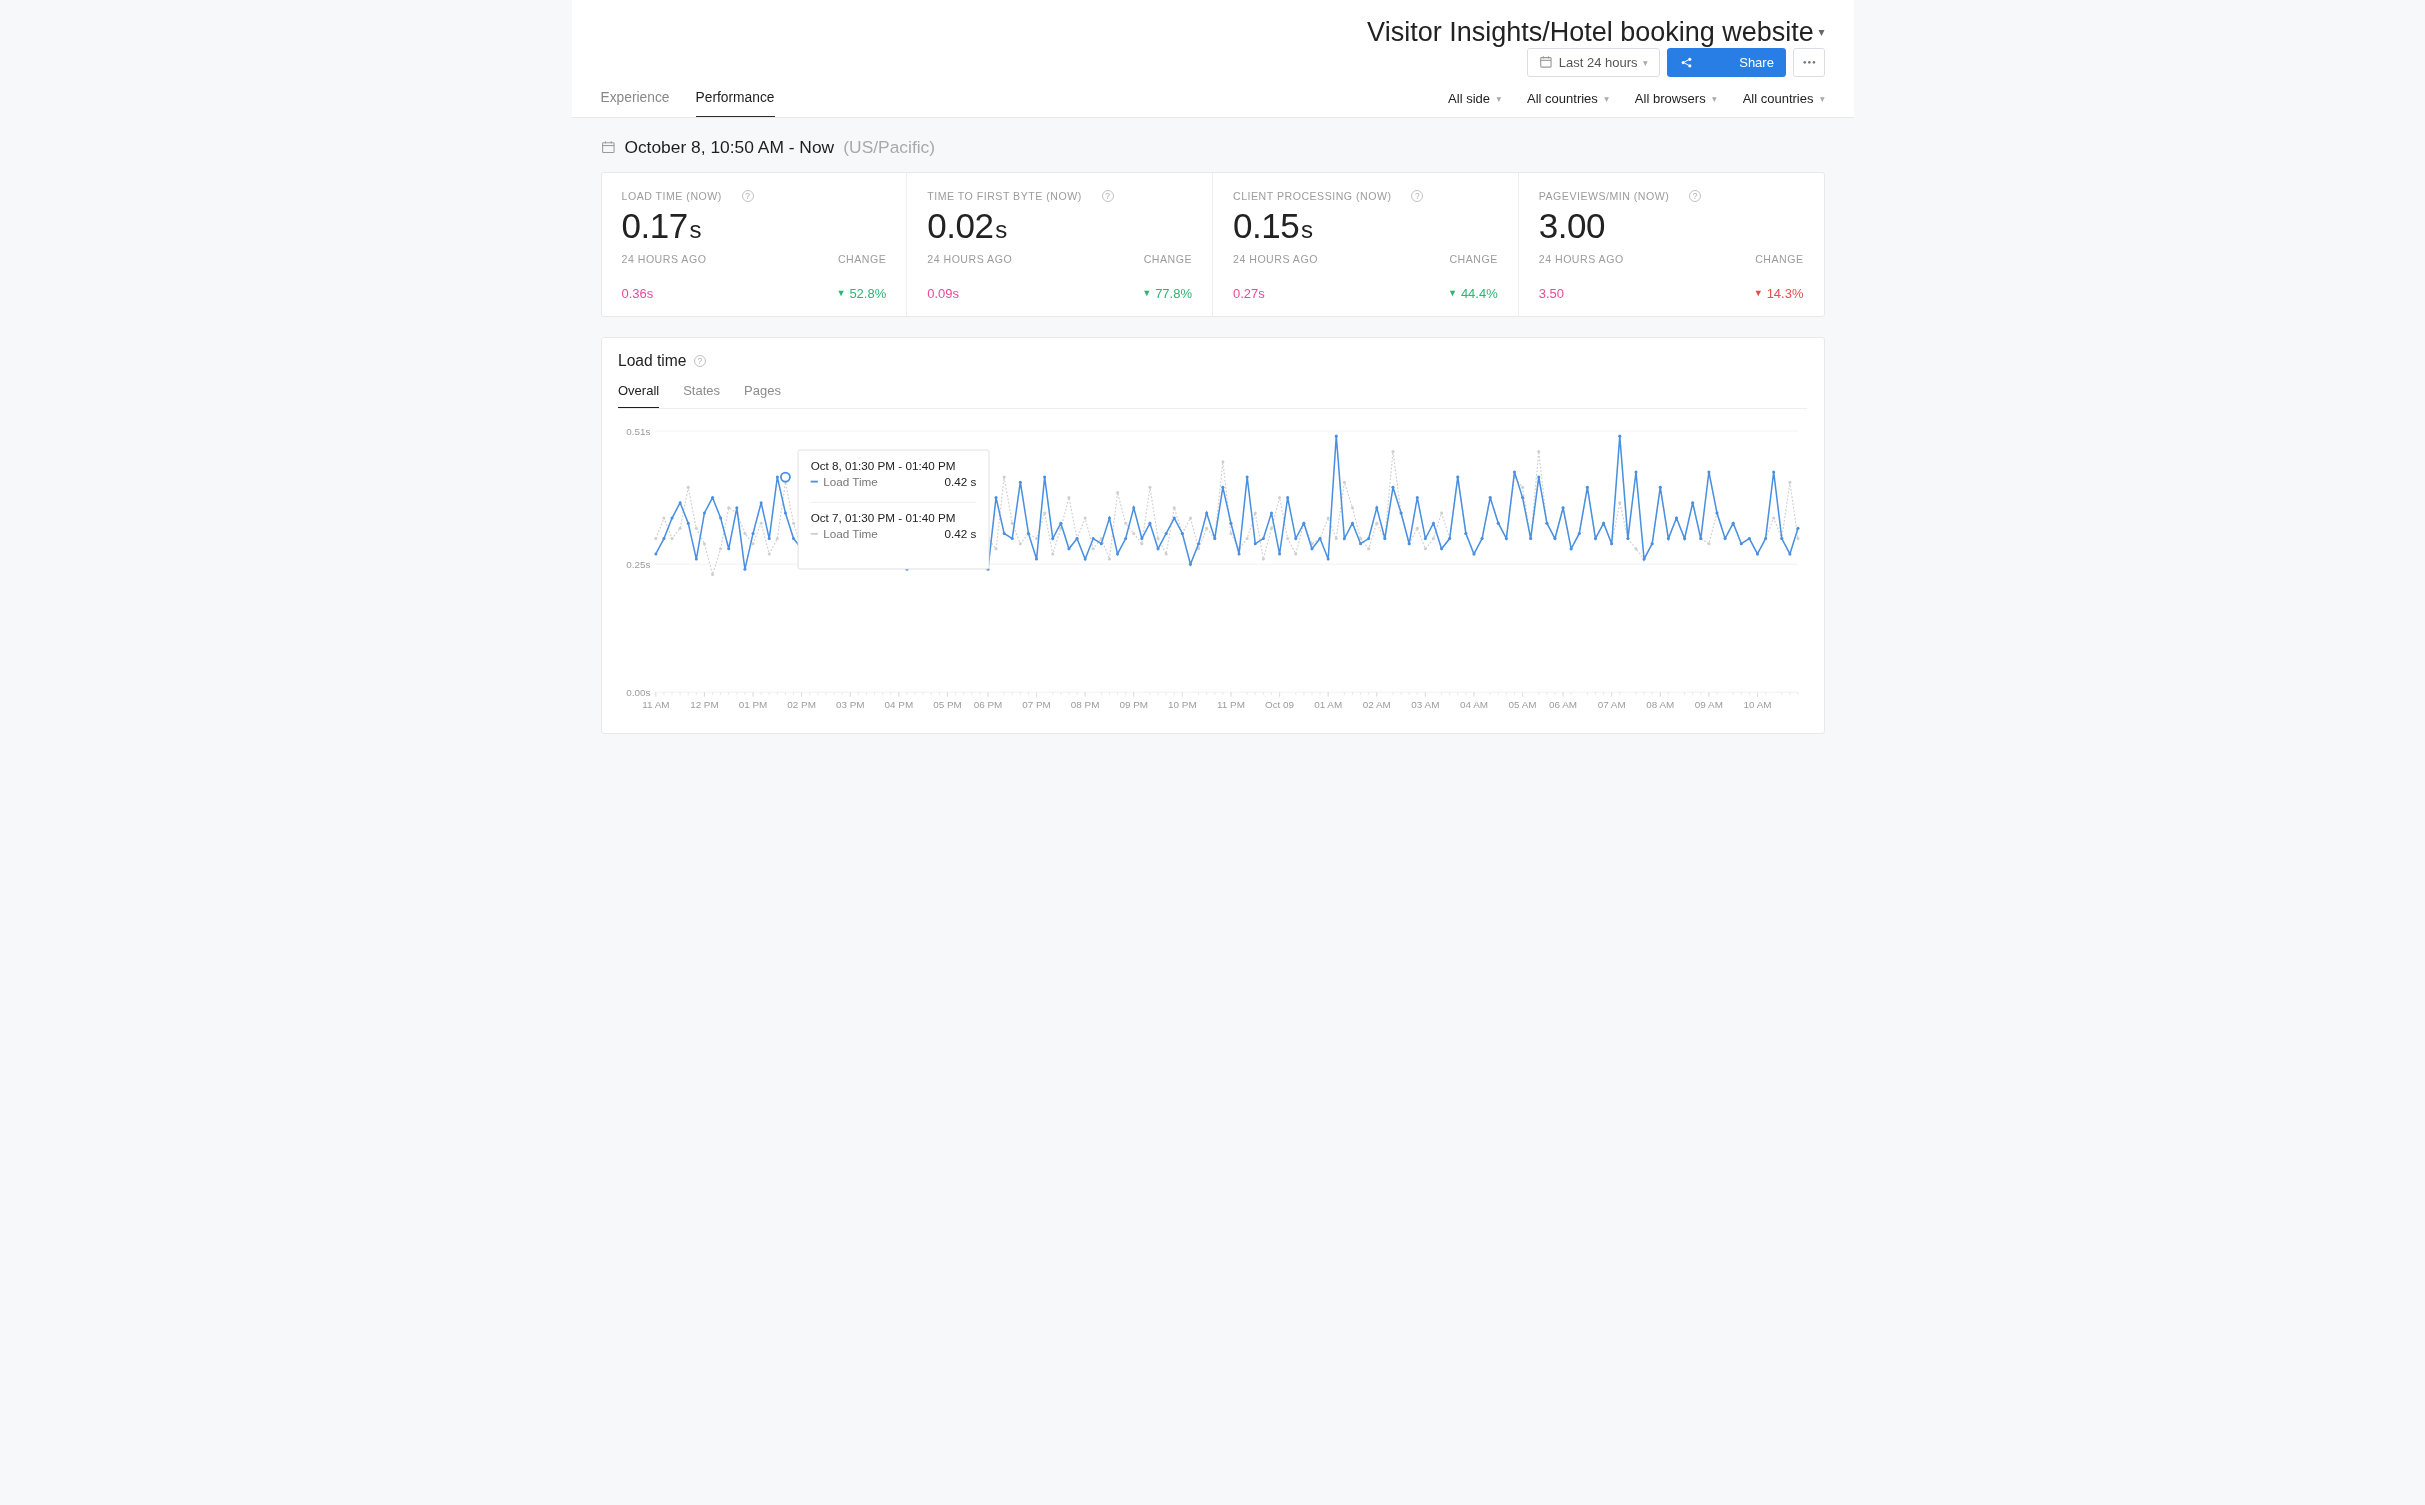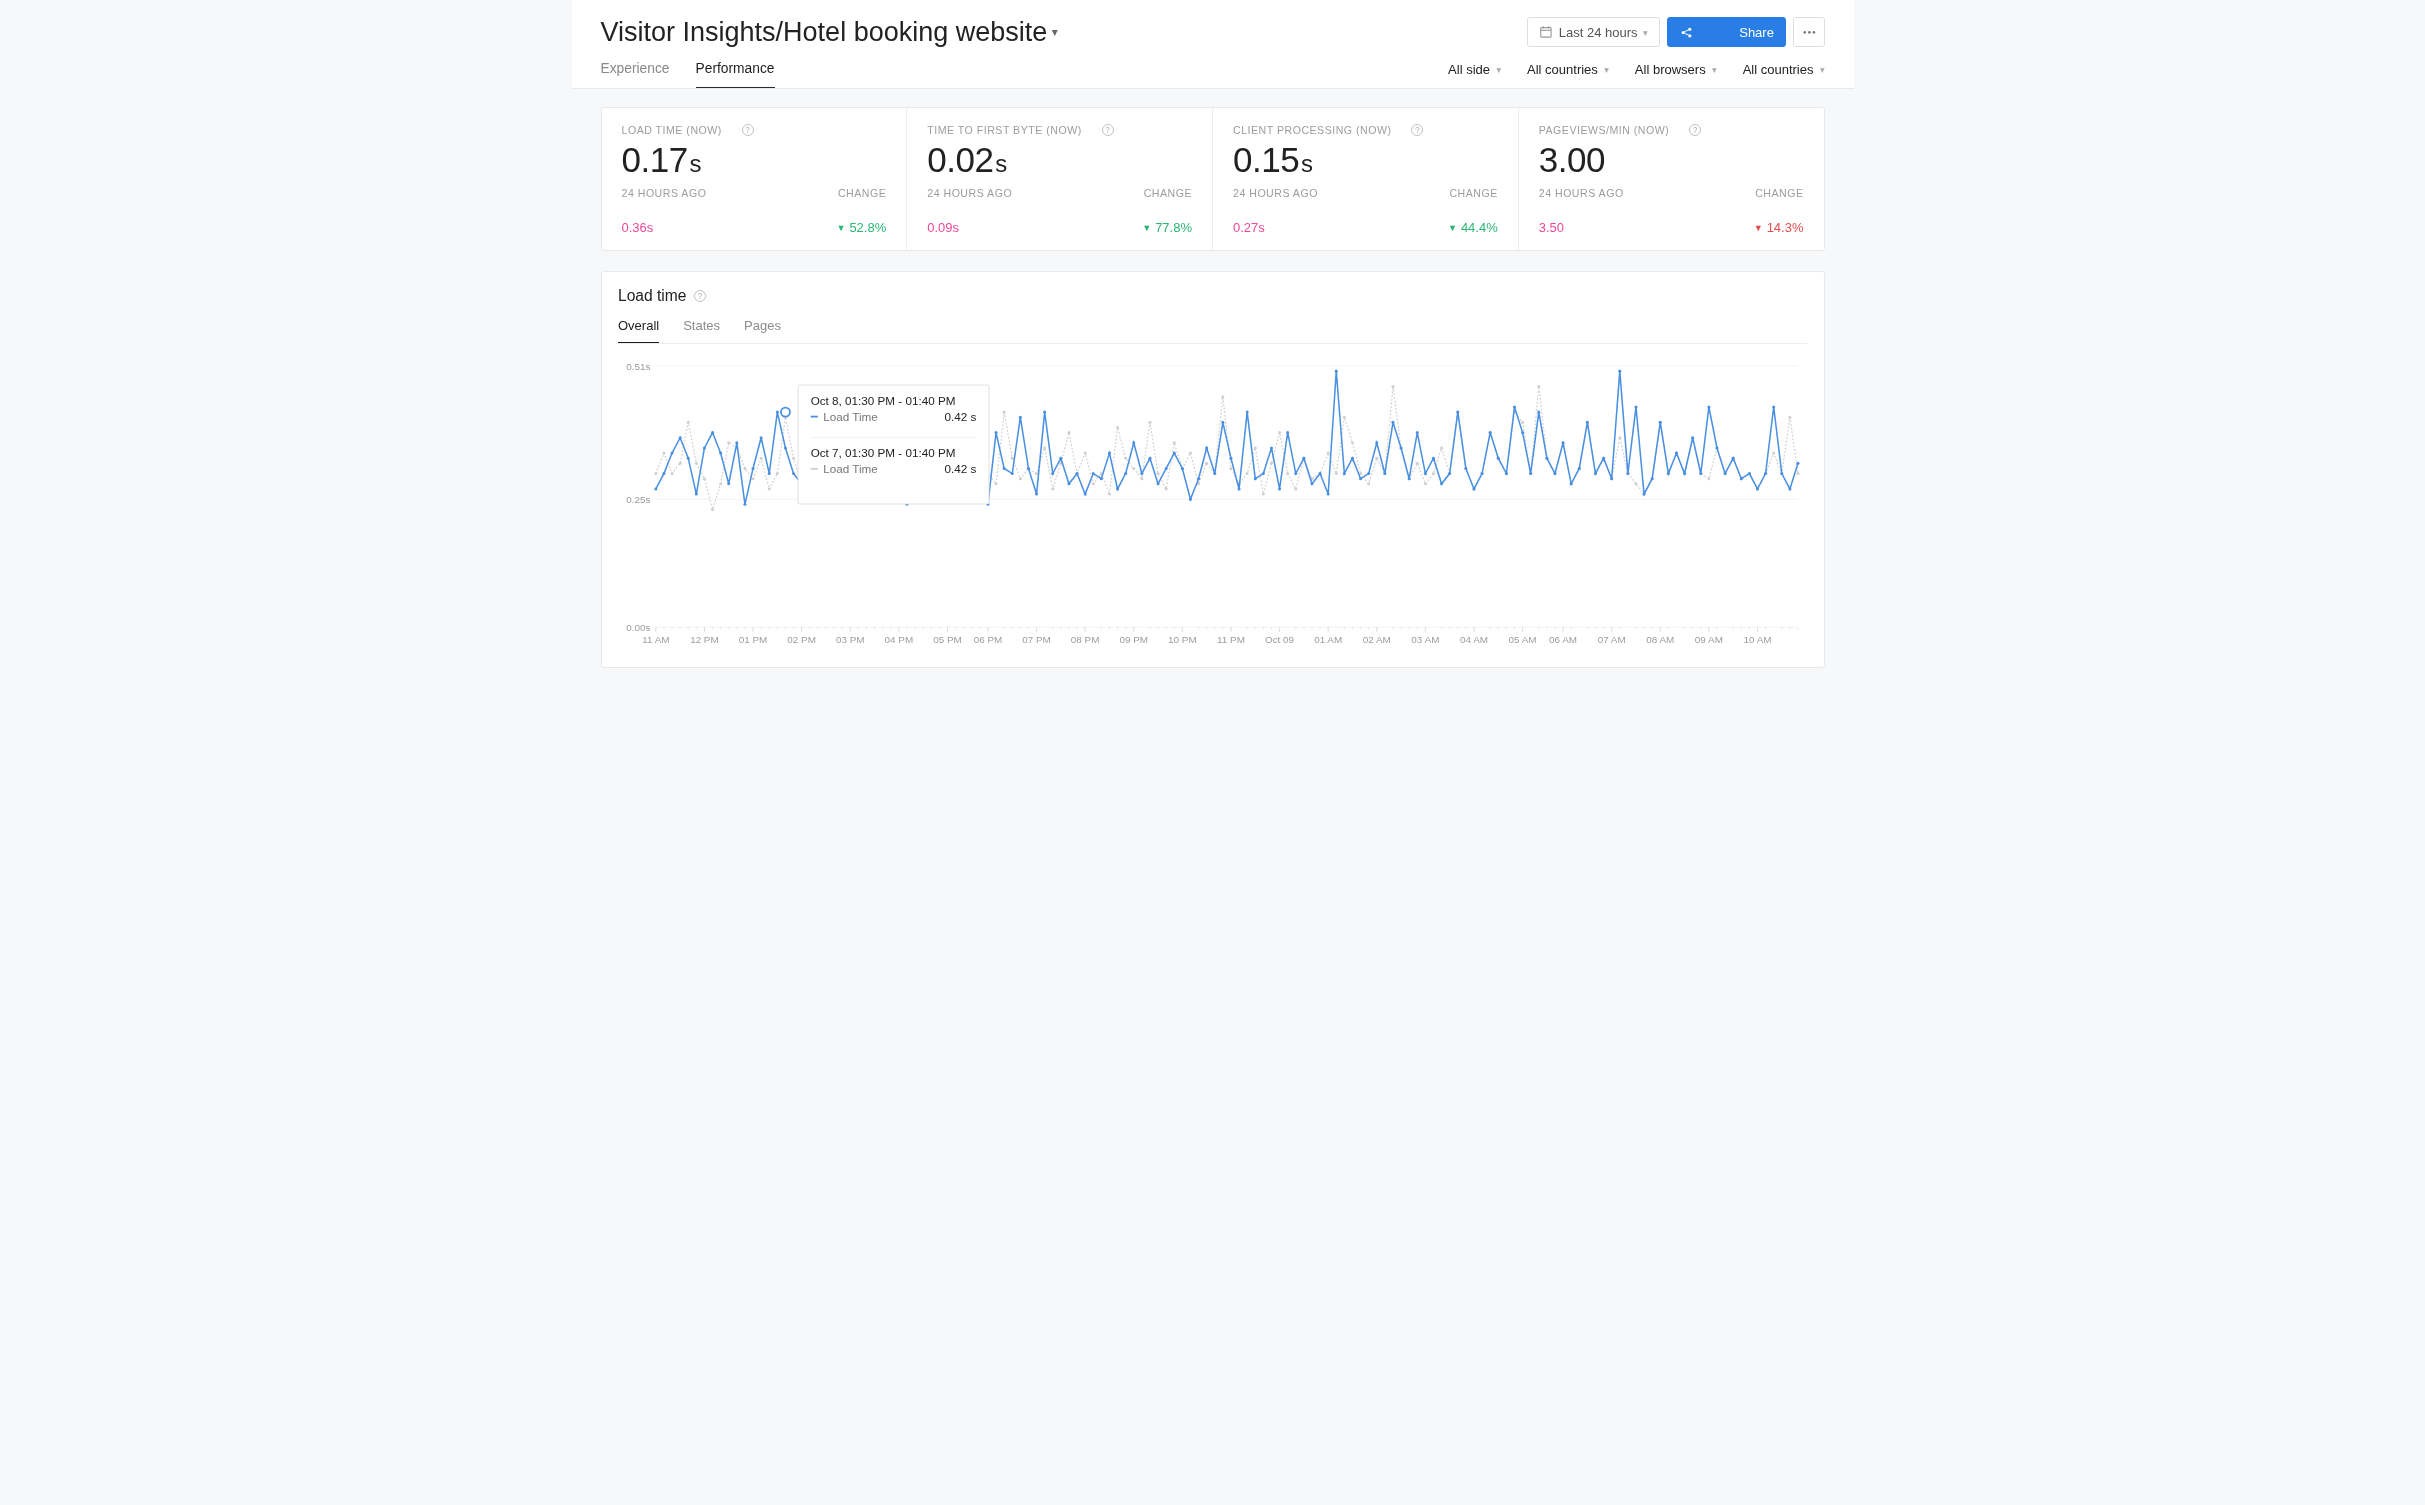--- a/index.html
+++ b/index.html
@@ -13,22 +13,23 @@
     margin: 0 auto;
   }
   .header {
     background: #fff;
     padding: 16.5px 29px 0 29px;
     border-bottom: 0.9px solid #e8e8e8;
   }
   .header-top {
     display: flex;
     justify-content: space-between;
-    align-items: center;
+    align-items: flex-end;
     padding-bottom: 13px;
+    flex-direction: column;
   }
   .title {
     font-size: 27px;
     font-weight: 400;
     color: #222;
     display: flex;
     align-items: center;
   }
   .title .caret {
     font-size: 12px;
@@ -334,20 +335,32 @@
           </div>
         <div class="filter">
             <span>All countries</span>
             <span class="chev">▾</span>
           </div>
       </div>
     </div>
   </div>
 
   <div class="content">
+    <div class="daterow">
+      <span class="icon">
+        <svg viewBox="0 0 18 18" width="18.4" height="18.4">
+            <rect x="2" y="3.5" width="14" height="12" rx="1" fill="none" stroke="#9a9a9b" stroke-width="1.3"></rect>
+            <line x1="2" y1="7" x2="16" y2="7" stroke="#9a9a9b" stroke-width="1.3"></line>
+            <line x1="5.5" y1="1.8" x2="5.5" y2="4.4" stroke="#9a9a9b" stroke-width="1.3"></line>
+            <line x1="12.5" y1="1.8" x2="12.5" y2="4.4" stroke="#9a9a9b" stroke-width="1.3"></line>
+          </svg>
+      </span>
+      <span>October 8, 10:50 AM - Now</span>
+      <span class="tz">(US/Pacific)</span>
+    </div>
 
     <div class="cards" id="cards">
         <div class="card">
     <div class="card-label">
       <span>LOAD TIME (NOW)</span>
       <span class="help-circle">?</span>
     </div>
     <div class="card-value">0.17<span class="unit">s</span></div>
     <div class="card-bottom">
       <div class="card-prev">

